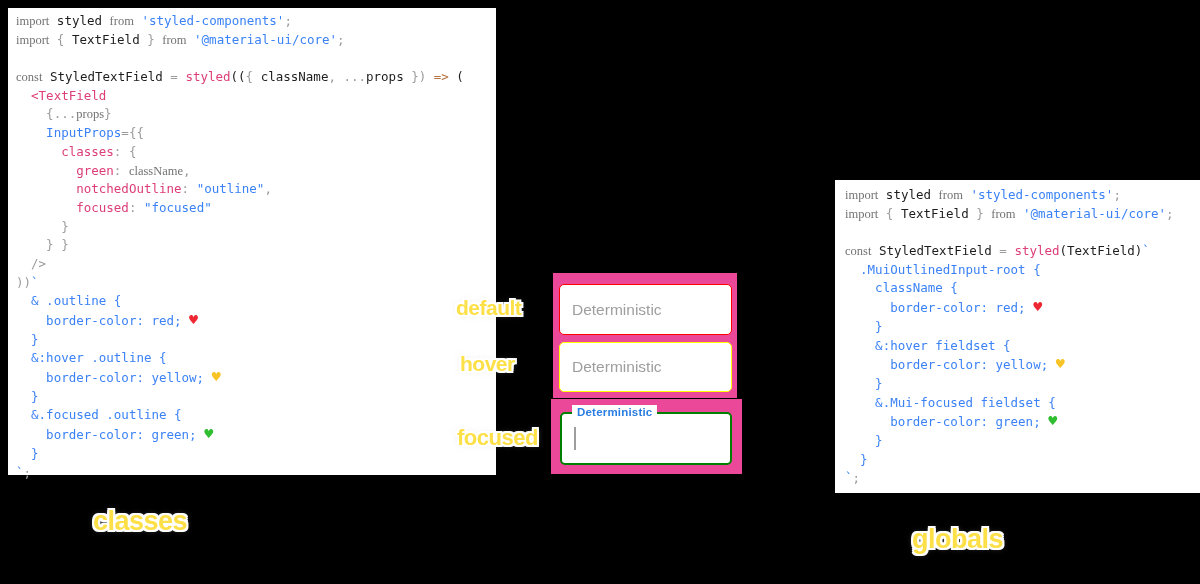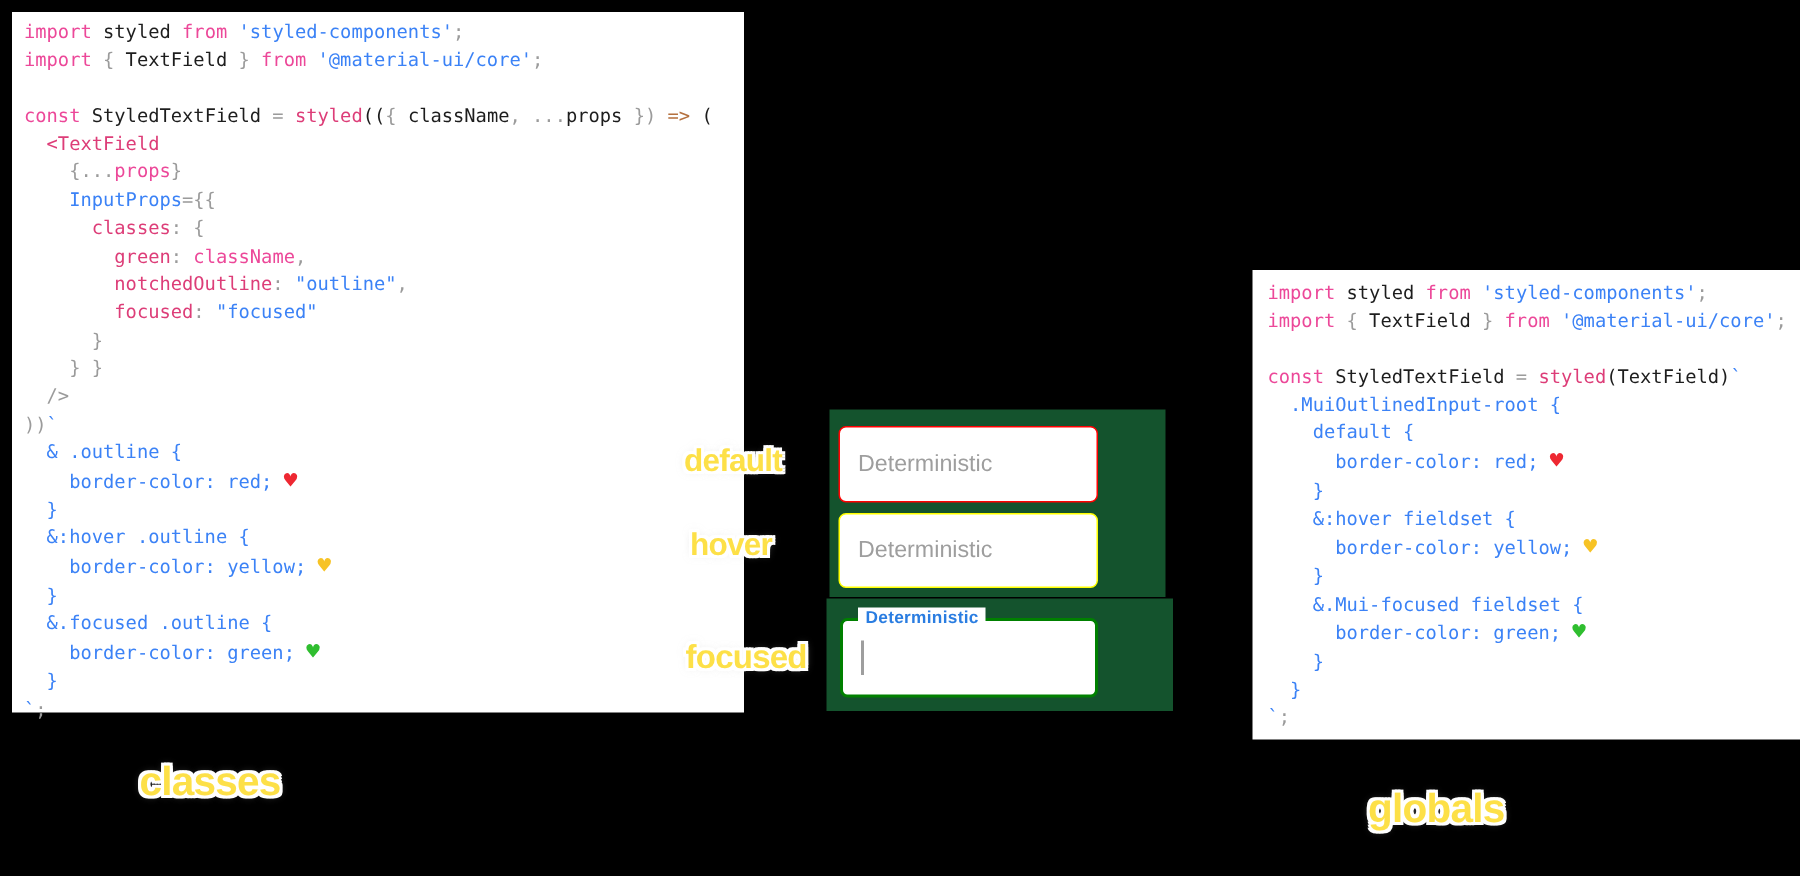--- a/index.html
+++ b/index.html
@@ -12,31 +12,31 @@
   #panel-classes { left:8px; top:8px; width:488px; height:467px; }
   #panel-globals { left:835px; top:180px; width:365px; height:313px; }
   pre.code {
     margin:0; white-space:pre;
     font-family:"DejaVu Sans Mono", monospace;
     font-size:12.5px; line-height:18.68px;
   }
   #panel-classes pre.code { padding:4px 0 0 8px; }
   #panel-globals pre.code { padding:6px 0 0 10px; }
 
-  .tok-blue  { color:#ec4899; }
+  .tok-blue  { color:#737373;font-family:Liberation Serif, serif; }
   .tok-black { color:#1d1d1d; }
   .tok-gray  { color:#9b9b9b; }
   .tok-green { color:#3b82f6; }
   .tok-pink  { color:#dd3d78; }
   .tok-brown { color:#b5713f; }
   .tok-heart-red    { color:#ee2832; font-size:15px; }
   .tok-heart-yellow { color:#f7c325; font-size:15px; }
   .tok-heart-green  { color:#2fbe2f; font-size:15px; }
 
-  .strip { position:absolute; background:#14532d;padding-left:40px; }
+  .strip { position:absolute; background:#ec4899; }
   #strip-top    { left:553px; top:273px; width:184px; height:125px; }
   #strip-bottom { left:551px; top:399px; width:191px; height:75px; }
 
   .tf { position:absolute; background:#fff; border-radius:5px; }
   #field-default { left:6px; top:11px; width:171px; height:49px; border:1.5px solid #ff0000; }
   #field-hover   { left:6px; top:69px; width:171px; height:48px; border:1.5px solid #ffff00; }
   #field-focused { left:9px;  top:13px; width:168px; height:49px; border:2px solid #008000; }
   .tf input {
     width:100%; height:100%; box-sizing:border-box;
     border:none; outline:none; background:transparent;
@@ -98,21 +98,21 @@
 <span class="tok-green">`</span><span class="tok-gray">;</span>
 </pre>
   </div>
 
   <div id="panel-globals" class="code-panel">
     <pre class="code"><span class="tok-blue">import</span><span class="tok-black"> styled </span><span class="tok-blue">from</span><span class="tok-green"> 'styled-components'</span><span class="tok-gray">;</span>
 <span class="tok-blue">import</span><span class="tok-gray"> { </span><span class="tok-black">TextField</span><span class="tok-gray"> } </span><span class="tok-blue">from</span><span class="tok-green"> '@material-ui/core'</span><span class="tok-gray">;</span>
 
 <span class="tok-blue">const</span><span class="tok-black"> StyledTextField </span><span class="tok-gray">= </span><span class="tok-pink">styled</span><span class="tok-black">(TextField)</span><span class="tok-green">`</span>
 <span class="tok-green">  .MuiOutlinedInput-root {</span>
-<span class="tok-green">    default {</span>
+<span class="tok-green">    className {</span>
 <span class="tok-green">      border-color: red; </span><span class="tok-heart-red">♥</span>
 <span class="tok-green">    }</span>
 <span class="tok-green">    &amp;:hover fieldset {</span>
 <span class="tok-green">      border-color: yellow; </span><span class="tok-heart-yellow">♥</span>
 <span class="tok-green">    }</span>
 <span class="tok-green">    &amp;.Mui-focused fieldset {</span>
 <span class="tok-green">      border-color: green; </span><span class="tok-heart-green">♥</span>
 <span class="tok-green">    }</span>
 <span class="tok-green">  }</span>
 <span class="tok-green">`</span><span class="tok-gray">;</span>

